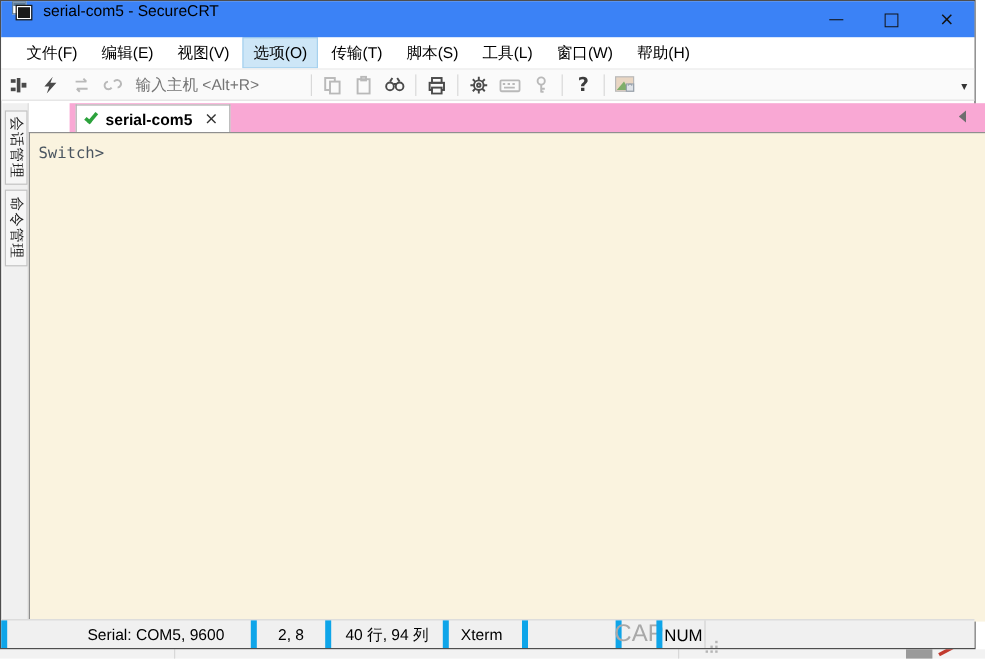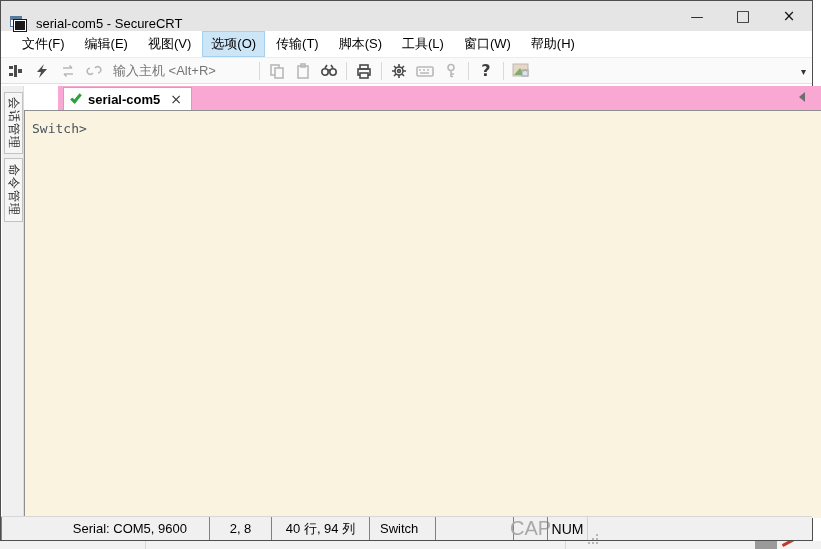--- a/index.html
+++ b/index.html
@@ -12,21 +12,21 @@
   .bg-darkblock { position:absolute; left:755px; top:541px; width:22px; height:8px; background:#9a9a9a; }
   .bg-redline { position:absolute; left:781px; top:538px; width:26px; height:3px; background:#c23a2e; transform:rotate(-28deg); }
   .bg-right { position:absolute; left:813px; top:0; width:8px; height:541px; background:#ffffff; }
   .bg-mark { position:absolute; left:814px; top:136px; width:6px; height:3px; background:#555; box-shadow:0 7px 0 #555, 0 14px 0 #777; }
   .bg-redc { position:absolute; left:812px; top:484px; color:#c23a2e; font-weight:bold; font-size:17px; overflow:hidden; width:9px; height:20px; }
 
   
   .window { position:absolute; left:0; top:0; width:813px; height:541px; background:#ffffff; border:1px solid #4e4e4e; }
 
   
-  .titlebar { position:relative; height:30px; background:#e5e5e5; display:flex; align-items:flex-end; }
+  .titlebar { position:relative; height:30px; background:#3b82f6; display:flex; align-items:flex-start; }
   .app-icon { position:relative; width:17px; height:15px; margin-left:9px; }
   .app-icon .back { position:absolute; left:0; top:0; width:12px; height:11px; border:1px solid #5a7a99; background:#fff; }
   .app-icon .back::before { content:""; position:absolute; left:0; top:0; right:0; height:3px; background:#5a7a99; }
   .app-icon .front { position:absolute; left:4px; top:4px; width:12px; height:11px; background:#1a1a1a; border:1px solid #fff; outline:1px solid #1a1a1a; }
   .title-text { margin-left:9px; font-size:13px; color:#000; }
   .win-controls { position:absolute; right:0; top:0; height:30px; display:flex; }
   .win-btn { width:46px; height:30px; display:flex; align-items:center; justify-content:center; font-size:13px; color:#111; font-family:"DejaVu Sans",sans-serif; cursor:default; }
   .win-btn.max { font-size:15px; }
   .win-btn.close { font-size:15px; }
 
@@ -73,21 +73,21 @@
   .sb-btn { position:absolute; left:0; width:17px; height:17px; background:#f1f1f1; display:flex; align-items:center; justify-content:center; }
   .sb-btn.up { top:0; }
   .sb-btn.down { bottom:0; }
   .chev { width:7px; height:7px; border-left:2px solid #505050; border-top:2px solid #505050; }
   .chev.up { transform:rotate(45deg) translate(1px,1px); }
   .chev.down { transform:rotate(225deg) translate(1px,1px); }
   .sb-thumb { position:absolute; left:1px; top:19px; width:15px; height:352px; background:#cdcdcd; }
 
   
   .statusbar { position:absolute; left:0; bottom:0; width:811px; height:24px; background:#f0f0f0; border-top:1px solid #d7d7d7; display:flex; align-items:stretch; font-size:13px; color:#000; }
-  .sb-sec { display:flex; align-items:center; border-left:1px solid #0ea5e9; justify-content:center; }
+  .sb-sec { display:flex; align-items:center; border-left:5px solid #0ea5e9; justify-content:center; }
   .sb-msg { flex:1; border-left:none; justify-content:flex-start; padding-left:8px; }
   .sb-serial { width:196px; justify-content:flex-end; padding-right:10px; }
   .sb-cursor { width:62px;margin-left:12px; }
   .sb-size { width:98px; }
   .sb-emu { width:66px; justify-content:flex-start; padding-left:10px; }
   .sb-blank { width:78px; }
   .sb-cap { width:34px; color:#a8a8a8; font-size:20px; }
   .sb-num { width:40px; color:#000; font-size:14px; }
   .sb-grip { width:14px; border-left:1px solid #d2d2d2; position:relative; }
   .grip-dots { position:absolute; right:3px; bottom:4px; width:2px; height:2px; background:#b5b5b5;
@@ -273,21 +273,21 @@
         <div class="sb-btn down">
             <div class="chev down"></div>
           </div>
       </div>
     </div>
 
     <div class="statusbar">
       <div class="sb-sec sb-serial">Serial: COM5, 9600</div>
       <div class="sb-sec sb-cursor">2,  8</div>
       <div class="sb-sec sb-size">40 行, 94 列</div>
-      <div class="sb-sec sb-emu">Switch</div>
+      <div class="sb-sec sb-emu">Xterm</div>
       <div class="sb-sec sb-blank"></div>
       <div class="sb-sec sb-cap">CAP</div>
       <div class="sb-sec sb-num">NUM</div>
       <div class="sb-sec sb-grip">
           <div class="grip-dots"></div>
         </div>
     </div>
 
   </div>
 </div>

